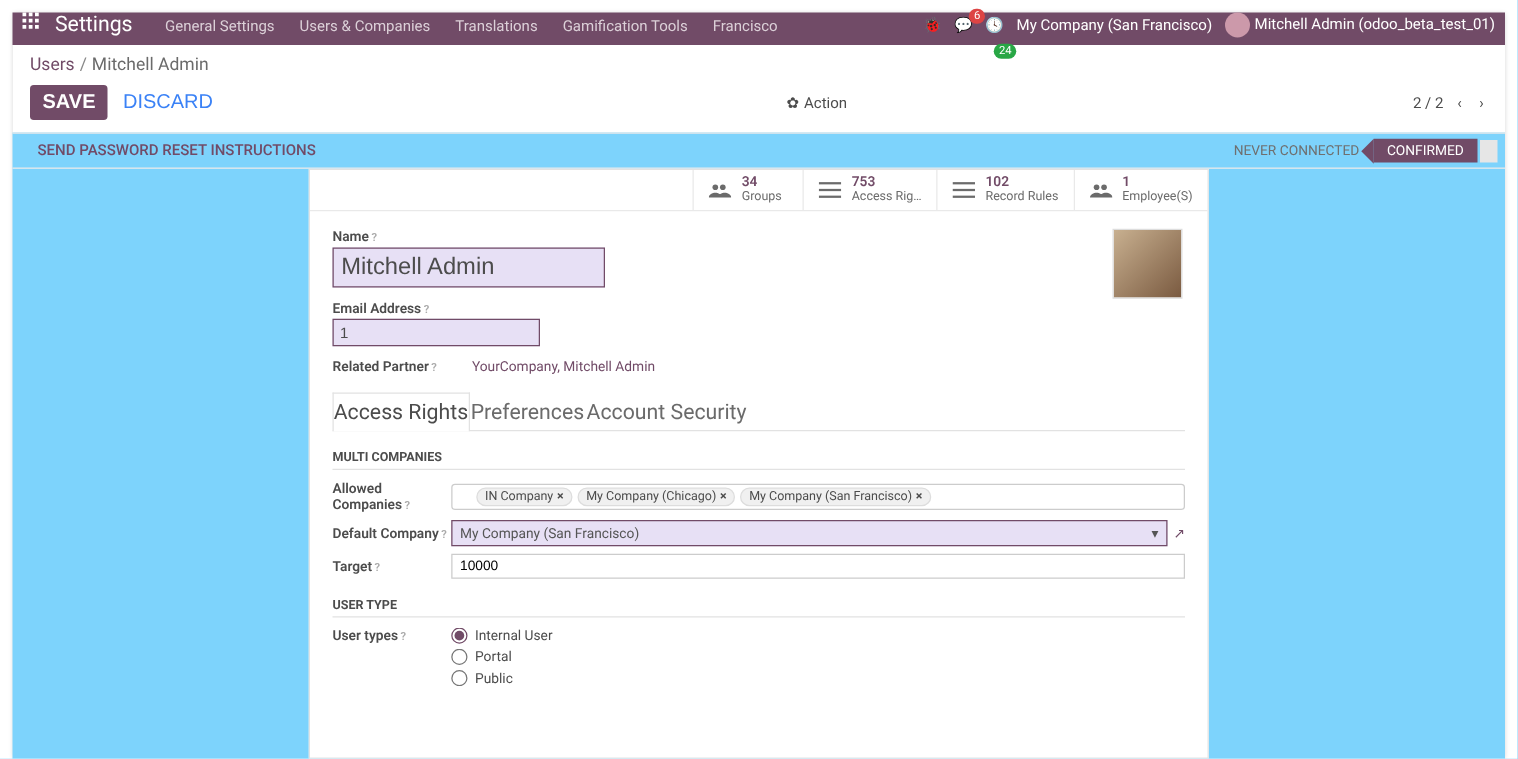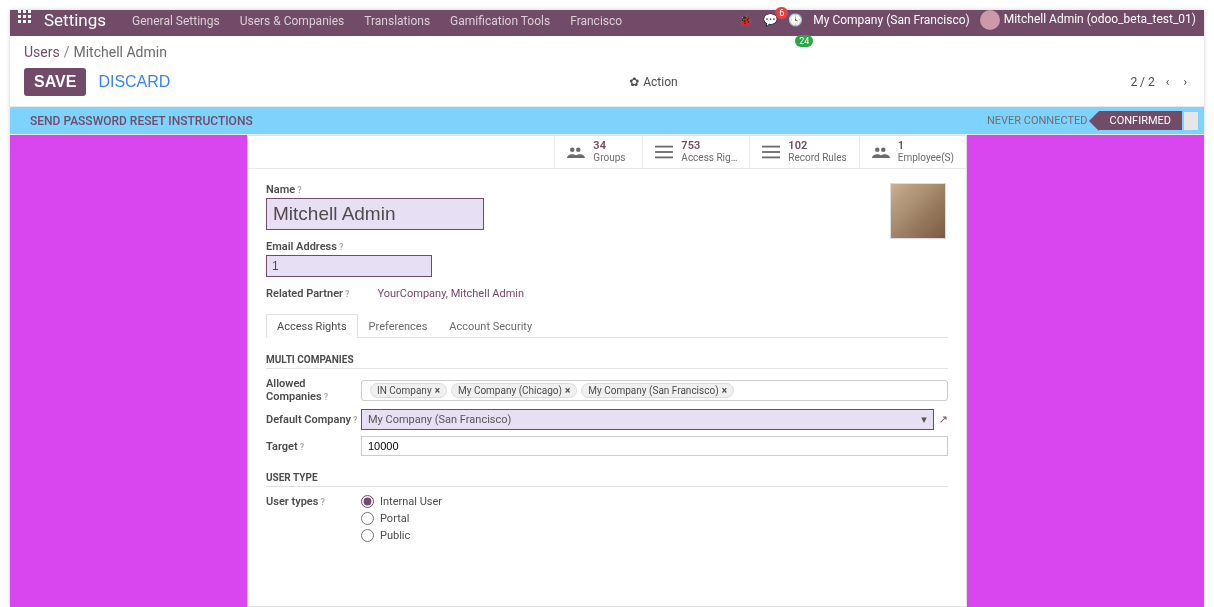--- a/index.html
+++ b/index.html
@@ -32,43 +32,43 @@
 .pager{ display:flex; align-items:center; gap:8px; font-size:12px;}
 .pager .chev{ cursor:pointer; color:#4c4c4c; padding:2px 3px;}
 .statusbar{ display:flex; align-items:center; padding:4px 6px 4px 20px; border-top:1px solid #e9e9e9; border-bottom:1px solid #e9e9e9; background:#7dd3fc; position:relative;}
 .statusbar .left-actions{ }
 .statusbar .send{ color:#714b67; font-size:12px; font-weight:500; cursor:pointer;}
 .statusbar .right-status{ margin-left:auto; display:flex; align-items:center;}
 .statustab{ padding:3px 11px; font-size:11px; color:#6f6f6f; }
 .statustab.active{ background:#714b67; color:#fff; position:relative;}
 .statustab.active::before{ content:""; position:absolute; left:-10px; top:0; border-top:10px solid transparent; border-bottom:10px solid transparent; border-right:10px solid #714b67;}
 .vscroll{ width:14px; height:18px; background:#e6e6e6; margin-left:2px;}
-.sheet-outer{ background:#d946ef; padding:0; height:472px; overflow:auto; display:flex; justify-content:center;}
+.sheet-outer{ background:#7dd3fc; padding:0; height:472px; overflow:auto; display:flex; justify-content:center;}
 .sheet{ width:720px; background:#fff; border:1px solid #e2e2e2; margin:0; min-height:100%; position:relative;}
 .statboxes{ display:flex; justify-content:flex-end; border-bottom:1px solid #e9e9e9;}
 .statbox{ display:flex; align-items:center; gap:8px; padding:4px 12px; border-left:1px solid #e9e9e9; cursor:pointer; min-width:88px;}
 .statbox svg{ fill:#6b6b6b;}
 .statbox .num{ color:#714b67; font-size:11px; font-weight:600; line-height:12px;}
 .statbox .lbl{ font-size:10px; color:#6b6b6b; line-height:12px;}
 .form-body{ padding:14px 18px 30px; position:relative;}
 .form-row{ margin-bottom:10px;}
 .form-row label{ display:block; font-size:11px; font-weight:600; color:#4c4c4c; margin-bottom:2px;}
 .help{ color:#aaa; font-size:9px; margin-left:2px; cursor:help;}
 .name-input{ width:218px; font-size:19px; padding:4px 6px; border:1px solid #714b67; background:#e7e0f5; color:#4c4c4c;}
 .email-input{ width:166px; padding:3px 5px; border:1px solid #714b67; background:#e7e0f5; color:#4c4c4c; font-size:12px;}
 .related-row{ display:flex; gap:28px; align-items:baseline; margin-bottom:14px;}
 .partnerlink{ color:#714b67; font-size:11px; cursor:pointer;}
 .userphoto{ position:absolute; right:20px; top:14px; width:56px; height:56px; background:linear-gradient(135deg,#c8b090,#7a5a40); border:1px solid #ddd;}
 .tabs{ display:flex; border-bottom:1px solid #e2e2e2; margin-bottom:14px;}
-.tab{ padding:5px 10px; font-size:11px; color:#6b6b6b; border:1px solid transparent; border-bottom:none; cursor:pointer; margin-bottom:-1px;}
+.tab{ padding:5px 0; font-size:17px; color:#6b6b6b; border:1px solid transparent; border-bottom:none; cursor:pointer; margin-bottom:-1px;}
 .tab.active{ border-color:#e2e2e2; background:#fff; color:#4c4c4c;}
 .section-label{ font-size:10px; font-weight:700; color:#4c4c4c; border-bottom:1px solid #e2e2e2; padding-bottom:3px; margin:16px 0 8px;}
 .field-row{ display:flex; align-items:center; margin-bottom:6px;}
 .field-row .fl{ width:95px; font-size:11px; font-weight:600;}
-.tags-box{ flex:1; border:1px solid #ccc; border-radius:3px; padding:2px 8px; display:flex; gap:4px; align-items:center; min-height:20px;}
+.tags-box{ flex:1; border:1px solid #ccc; border-radius:3px; padding:2px 19px; display:flex; gap:4px; align-items:center; min-height:20px;}
 .tag{ background:#f0f0f0; border:1px solid #ddd; border-radius:10px; padding:1px 6px; font-size:10px; display:flex; align-items:center; gap:3px;}
 .tag .x{ cursor:pointer; font-weight:700; font-size:10px;}
 .select-box{ flex:1; border:1px solid #714b67; background:#e7e0f5; padding:3px 6px; font-size:11px; display:flex; justify-content:space-between; align-items:center; color:#555;}
 .ext-link{ color:#714b67; margin-left:5px; cursor:pointer; font-size:11px;}
 .num-input{ flex:1; border:1px solid #ccc; padding:3px 6px; font-size:11px;}
 .radio-row{ display:flex; align-items:center; gap:6px; font-size:11px; margin-bottom:4px; margin-left:95px;}
 .radio-row input{ accent-color:#714b67;}
 svg.icon-list{ width:18px; height:14px; }
 svg.icon-people{ width:18px; height:14px; }
 </style>

